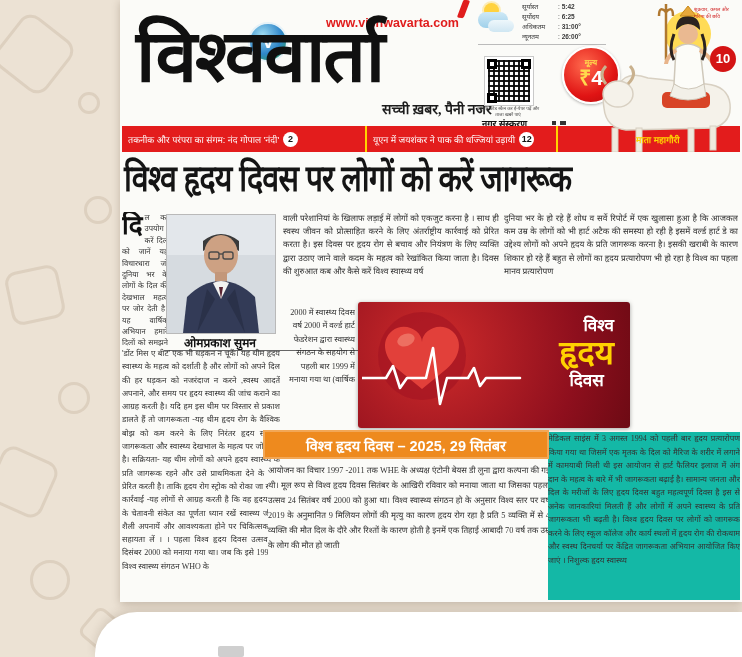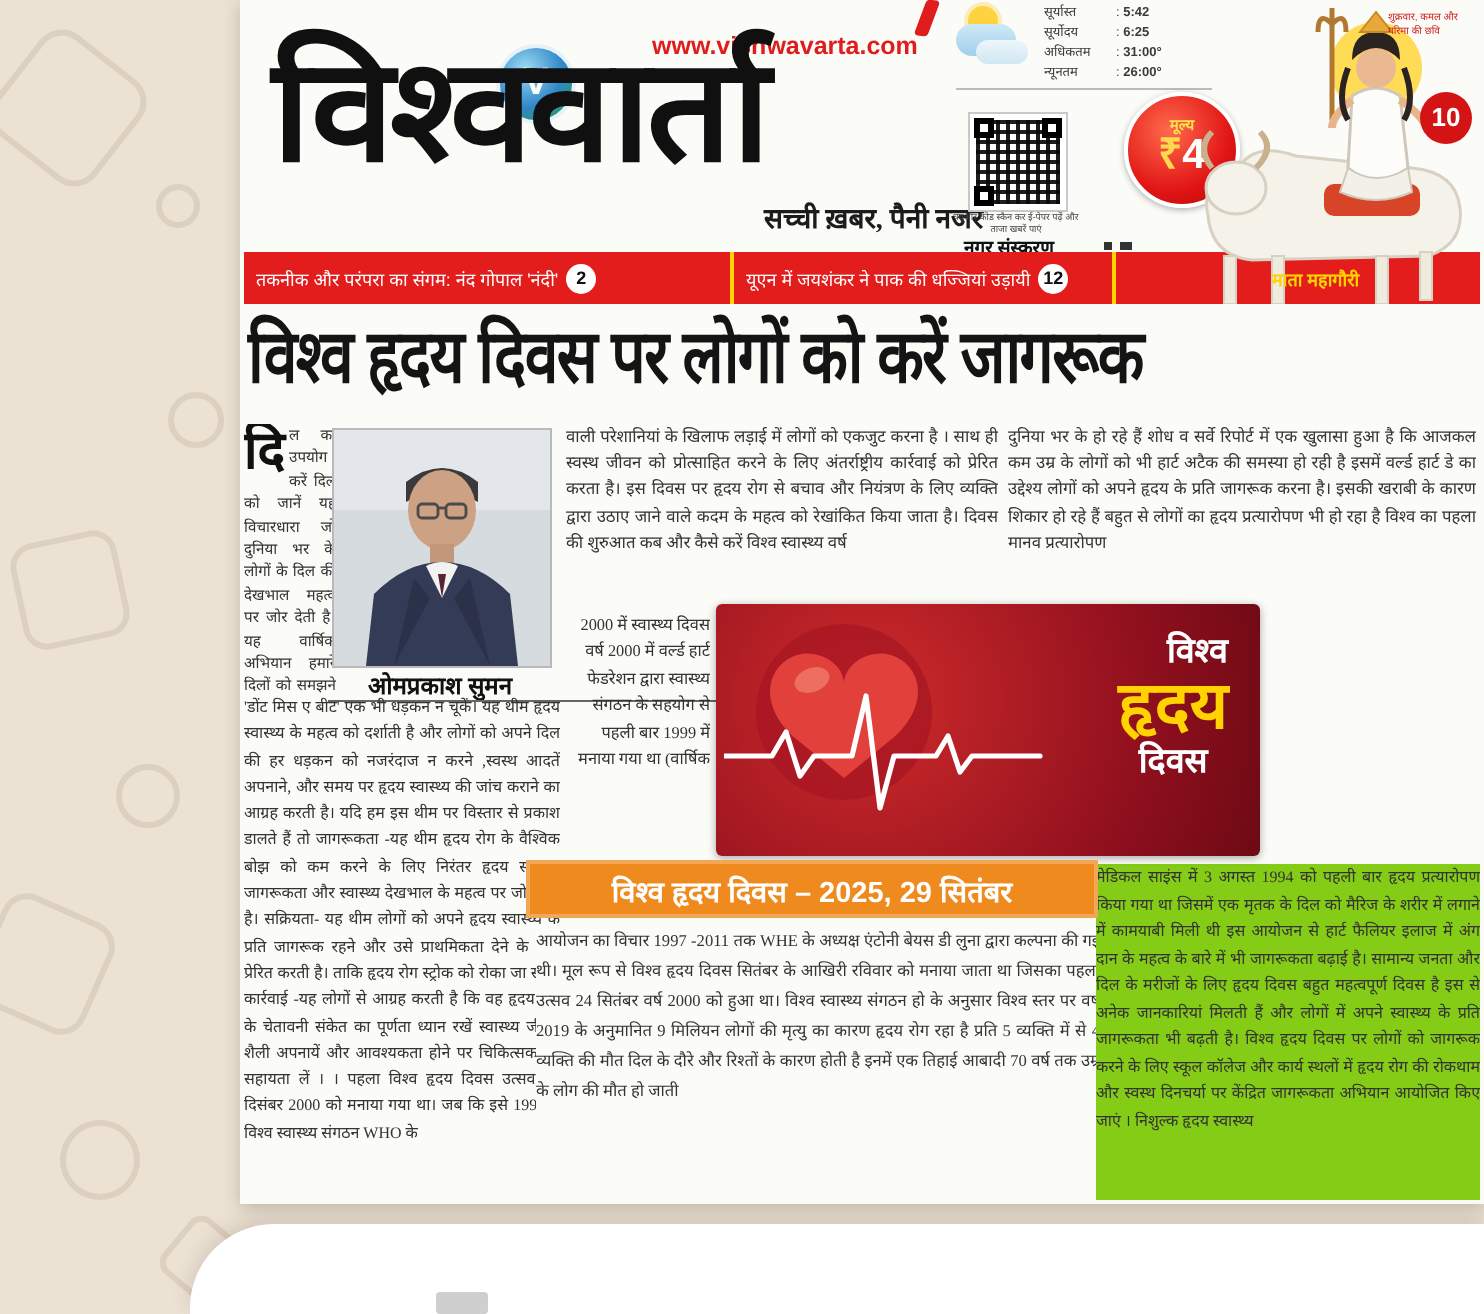--- a/index.html
+++ b/index.html
@@ -88,21 +88,21 @@
          background:linear-gradient(#d9dee3,#f0f1f3);}
   .photo-caption{position:absolute;left:42px;top:334px;width:116px;font-size:12px;font-weight:bold;
                  text-align:center;color:#111;font-family:"Liberation Sans",sans-serif;}
   .cap-rule{position:absolute;left:44px;top:350px;width:232px;height:1px;background:#666;}
   .col2-top{left:163px;top:212px;width:216px;height:92px;font-size:8.4px;line-height:13.2px;}
   .right-top{left:384px;top:212px;width:234px;height:92px;font-size:8.4px;line-height:13.2px;}
   .col2-side{left:163px;top:306px;width:72px;height:122px;font-size:8.2px;line-height:13.4px;text-align:right;}
   .left-flow{left:2px;top:347px;width:158px;height:253px;font-size:8px;line-height:13.3px;}
   .right-side{left:512px;top:304px;width:108px;height:124px;font-size:8.3px;line-height:13.8px;}
   .right-bottom{left:428px;top:432px;width:192px;height:168px;font-size:8px;line-height:13.5px;
-                background:#84cc16;z-index:2;}
+                background:#14b8a6;z-index:2;}
   .mid-bottom{left:148px;top:463px;width:282px;height:137px;font-size:8.3px;line-height:15px;
               background:#fbfbf8;z-index:2;}
   
   .heart-box{position:absolute;left:238px;top:302px;width:272px;height:126px;border-radius:3px;z-index:3;
              background:radial-gradient(circle at 28% 38%,#cf2b2b,#8e0f1d 68%,#6d0a14);
              box-shadow:0 1px 4px rgba(0,0,0,.35);}
   .hb-text{position:absolute;right:16px;top:14px;text-align:center;font-family:"Liberation Sans",sans-serif;}
   .hb1{color:#fff;font-size:17px;font-weight:bold;line-height:20px;text-align:right;}
   .hb2{color:#ffd200;font-size:33px;font-weight:800;line-height:34px;}
   .hb3{color:#fff;font-size:17px;font-weight:bold;line-height:22px;}

